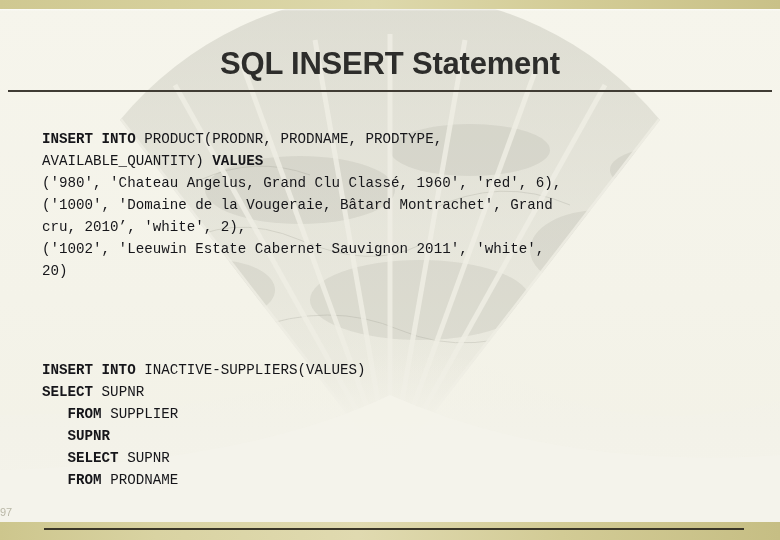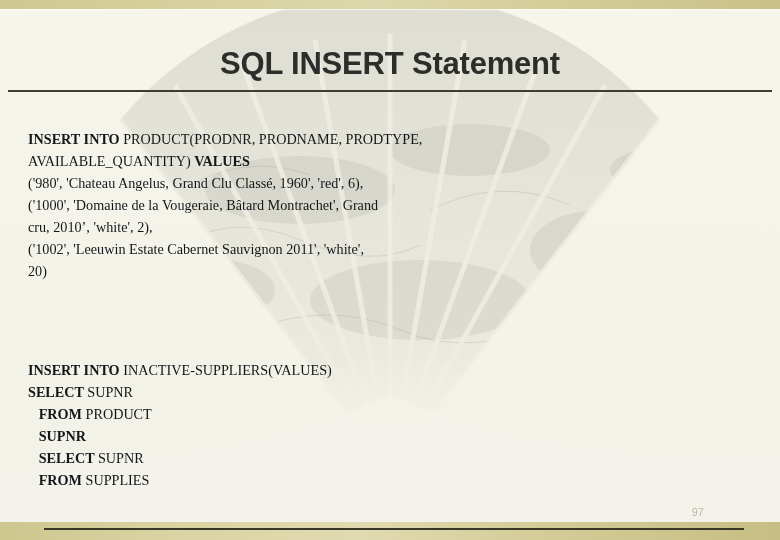--- a/index.html
+++ b/index.html
@@ -86,40 +86,40 @@
     position: absolute;
     left: 8px; top: 90px;
     width: 764px; height: 2px;
     background: #403c34;
     z-index: 4;
   }
 
   
   .code-block {
     position: absolute;
-    left: 28px;
+    left: 42px;
     z-index: 3;
-    font-family: Liberation Serif, serif;
+    font-family: Liberation Mono, monospace;
     font-size: 14.2px;
     line-height: 22px;
     color: #16161a;
     white-space: pre;
   }
   #code-one { top: 114px; }
   #code-two { top: 345px; }
 
   .code-line { white-space: pre; }
   .kw { font-weight: 700; }
 
   
   .page-number {
     position: absolute;
     left: 0; top: 506px;
     width: 704px;
-    text-align: right;
+    text-align: left;
     font-family: "Liberation Sans", sans-serif;
     font-size: 11px;
     color: #b9b7a6;
     z-index: 4;
   }
 </style>
 </head>
 <body>
 
 <div id="slide">
@@ -187,23 +187,23 @@
 
   <pre class="code-block" id="code-one"><span class="code-line"><span class="kw">INSERT INTO </span><span>PRODUCT(PRODNR, PRODNAME, PRODTYPE,</span></span>
 <span class="code-line"><span>AVAILABLE_QUANTITY) </span><span class="kw">VALUES</span></span>
 <span class="code-line"><span>('980', 'Chateau Angelus, Grand Clu Classé, 1960', 'red', 6),</span></span>
 <span class="code-line"><span>('1000', 'Domaine de la Vougeraie, Bâtard Montrachet', Grand</span></span>
 <span class="code-line"><span>cru, 2010’, 'white', 2),</span></span>
 <span class="code-line"><span>('1002', 'Leeuwin Estate Cabernet Sauvignon 2011', 'white',</span></span>
 <span class="code-line"><span>20)</span></span></pre>
   <pre class="code-block" id="code-two"><span class="code-line"><span class="kw">INSERT INTO </span><span>INACTIVE-SUPPLIERS(VALUES)</span></span>
 <span class="code-line"><span class="kw">SELECT </span><span>SUPNR</span></span>
-<span class="code-line"><span class="kw">   FROM </span><span>PRODUCT</span></span>
+<span class="code-line"><span class="kw">   FROM </span><span>SUPPLIER</span></span>
 <span class="code-line"><span class="kw">   SUPNR</span></span>
 <span class="code-line"><span class="kw">   SELECT </span><span>SUPNR</span></span>
-<span class="code-line"><span class="kw">   FROM </span><span>SUPPLIES</span></span></pre>
+<span class="code-line"><span class="kw">   FROM </span><span>PRODNAME</span></span></pre>
 
   <div class="page-number">97</div>
 
   <div class="bottom-band"></div>
   <div class="bottom-rule"></div>
 
 </div>
 
 </body></html>

